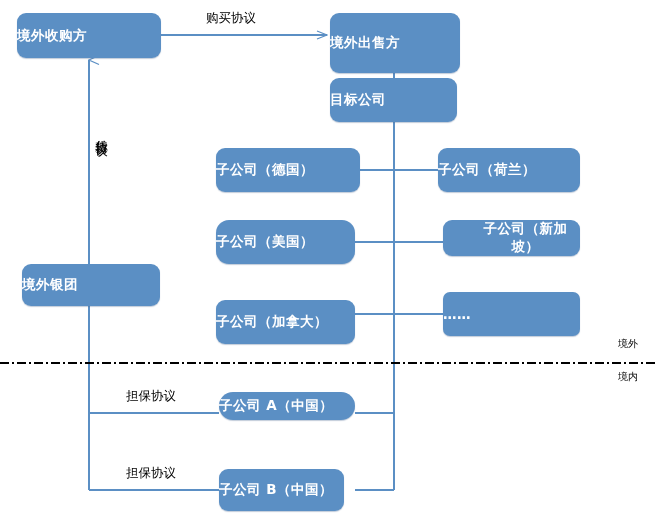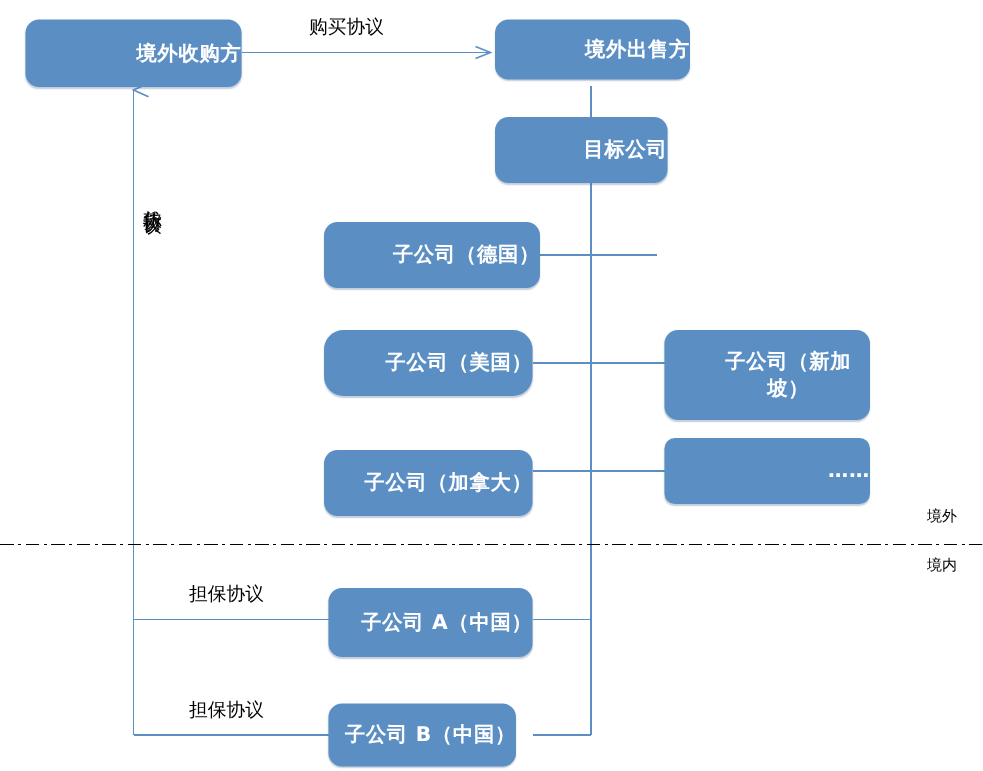--- a/index.html
+++ b/index.html
@@ -26,21 +26,21 @@
     height: 514px;
   }
   .node {
     position: absolute;
     box-sizing: border-box;
     background: #5b8fc4;
     color: #ffffff;
     border-radius: 9px;
     display: flex;
     align-items: center;
-    justify-content: flex-end;
+    justify-content: flex-start;
     font-weight: bold;
     font-size: 13.5px;
     letter-spacing: 0.5px;
     text-align: center;
     z-index: 3;
     box-shadow: 0 1px 1px rgba(80,110,150,0.35);
   }
   .node.square {
     border-radius: 7px;
   }
@@ -108,51 +108,57 @@
       <line x1="355" y1="490" x2="394" y2="490"></line>
     </g>
 
     <line x1="0" y1="363" x2="655" y2="363" stroke="#000000" stroke-width="1.2" fill="none" stroke-dasharray="9 3 2 3" shape-rendering="crispEdges"></line>
   </svg>
 
   <div class="node" style="left:17px; top:13px; width:144px; height:45px;">
     <span>境外收购方</span>
   </div>
 
-  <div class="node" style="left:330px; top:13px; width:130px; height:40px;">
+  <div class="node" style="left:330px; top:13px; width:130px; height:60px;">
     <span>境外出售方</span>
   </div>
 
-  <div class="node" style="left:330px; top:78px; width:115px; height:44px;">
+  <div class="node" style="left:330px; top:78px; width:127px; height:44px;">
     <span>目标公司</span>
   </div>
 
+  <div class="node" style="left:22px; top:264px; width:138px; height:42px;">
+    <span>境外银团</span>
+  </div>
 
   <div class="node" style="left:216px; top:148px; width:144px; height:44px;">
     <span>子公司（德国）</span>
   </div>
 
+  <div class="node" style="left:438px; top:148px; width:142px; height:44px;">
+    <span>子公司（荷兰）</span>
+  </div>
 
   <div class="node" style="left:216px; top:220px; width:139px; height:44px;border-radius:13px;">
     <span>子公司（美国）</span>
   </div>
 
-  <div class="node" style="left:443px; top:220px; width:137px; height:60px;padding-left:28px;">
+  <div class="node" style="left:443px; top:220px; width:137px; height:36px;padding-left:28px;">
     <span>子公司（新加坡）</span>
   </div>
 
   <div class="node" style="left:216px; top:300px; width:139px; height:44px;">
     <span>子公司（加拿大）</span>
   </div>
 
   <div class="node square" style="left:443px; top:292px; width:137px; height:44px;">
     <span>……</span>
   </div>
 
-  <div class="node" style="left:219px; top:392px; width:136px; height:46px;">
+  <div class="node" style="left:219px; top:392px; width:136px; height:28px;border-radius:16px;">
     <span>子公司 A（中国）</span>
   </div>
 
   <div class="node" style="left:219px; top:469px; width:125px; height:42px;">
     <span>子公司 B（中国）</span>
   </div>
 
   <div class="edge-label" style="left:206px; top:10px;">购买协议</div>
 
   <div class="edge-label vertical" style="left:95px; top:130px;">贷款协议</div>

